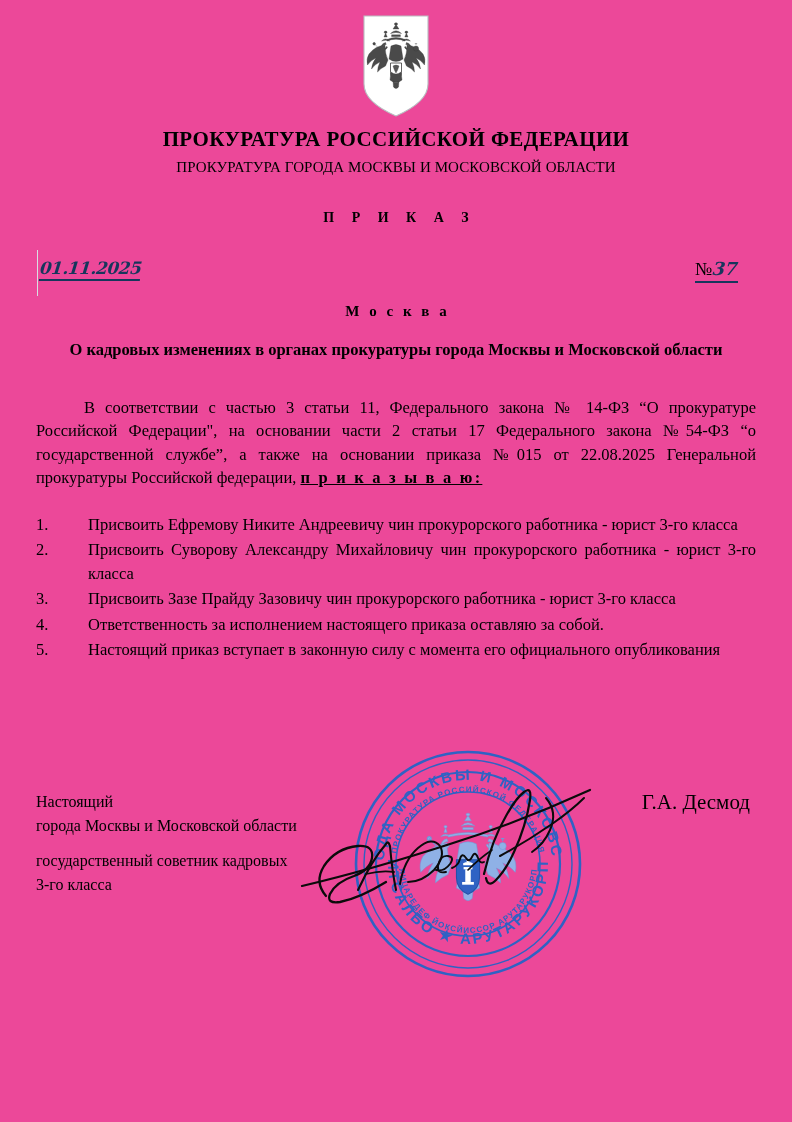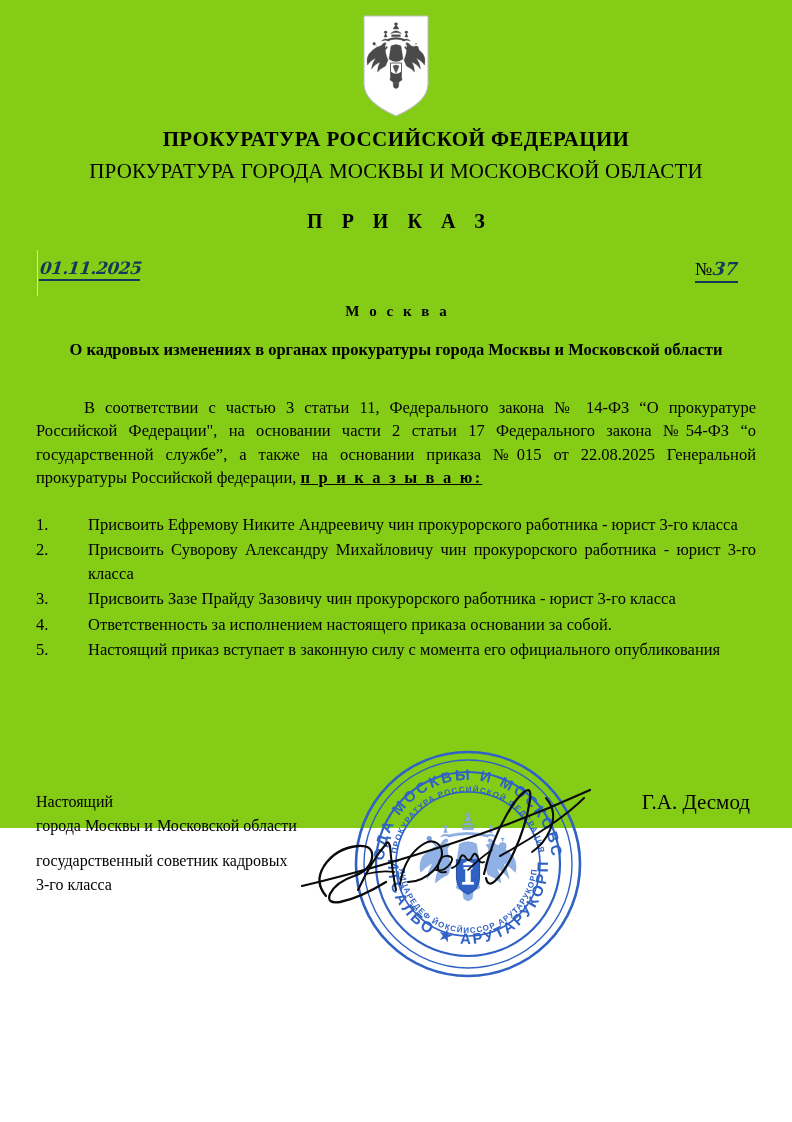--- a/index.html
+++ b/index.html
@@ -13,22 +13,22 @@
     position: relative;
     font-family: "Liberation Serif", "DejaVu Serif", serif;
     color: #000000;
     overflow: hidden;
   }
 
   .page {
     position: absolute;
     inset: 0;
     width: 792px;
-    height: 828px;
-    background: #84cc16;
+    height: 1122px;
+    background: #ec4899;
   }
 
   
   .margin-guide {
     position: absolute;
     left: 37px;
     top: 250px;
     width: 1px;
     height: 46px;
     background: #d8dde2;
@@ -56,34 +56,34 @@
     top: 126px;
     text-align: center;
   }
   .org-line-1 {
     font-size: 21px;
     font-weight: bold;
     letter-spacing: 0.4px;
     line-height: 1.25;
   }
   .org-line-2 {
-    font-size: 21px;
+    font-size: 15px;
     font-weight: normal;
     letter-spacing: 0.1px;
     line-height: 1.3;
     margin-top: 6px;
   }
 
   .doc-kind {
     position: absolute;
     left: 0;
     right: 0;
     top: 210px;
     text-align: center;
-    font-size: 20px;
+    font-size: 14px;
     font-weight: bold;
     letter-spacing: 7px;
     text-indent: 7px;
   }
 
   
   .meta-row {
     position: absolute;
     left: 36px;
     right: 36px;
@@ -317,21 +317,21 @@
     <div class="clause">
       <span class="clause-num">2.</span>
       <span class="clause-text">Присвоить Суворову Александру Михайловичу чин прокурорского работника - юрист 3-го класса</span>
     </div>
     <div class="clause nojustify">
       <span class="clause-num">3.</span>
       <span class="clause-text">Присвоить Зазе Прайду Зазовичу чин прокурорского работника - юрист 3-го класса</span>
     </div>
     <div class="clause nojustify">
       <span class="clause-num">4.</span>
-      <span class="clause-text">Ответственность за исполнением настоящего приказа основании за собой.</span>
+      <span class="clause-text">Ответственность за исполнением настоящего приказа оставляю за собой.</span>
     </div>
     <div class="clause">
       <span class="clause-num">5.</span>
       <span class="clause-text">Настоящий приказ вступает в законную силу с момента его официального опубликования</span>
     </div>
   </div>
 
   <div class="sign-area">
     <div class="sign-left">
       <div>Настоящий</div>

